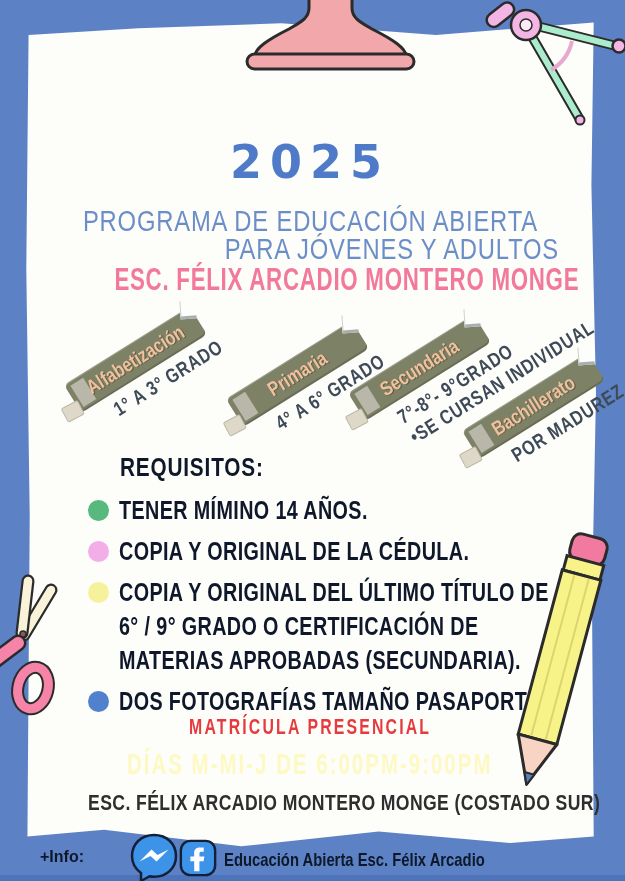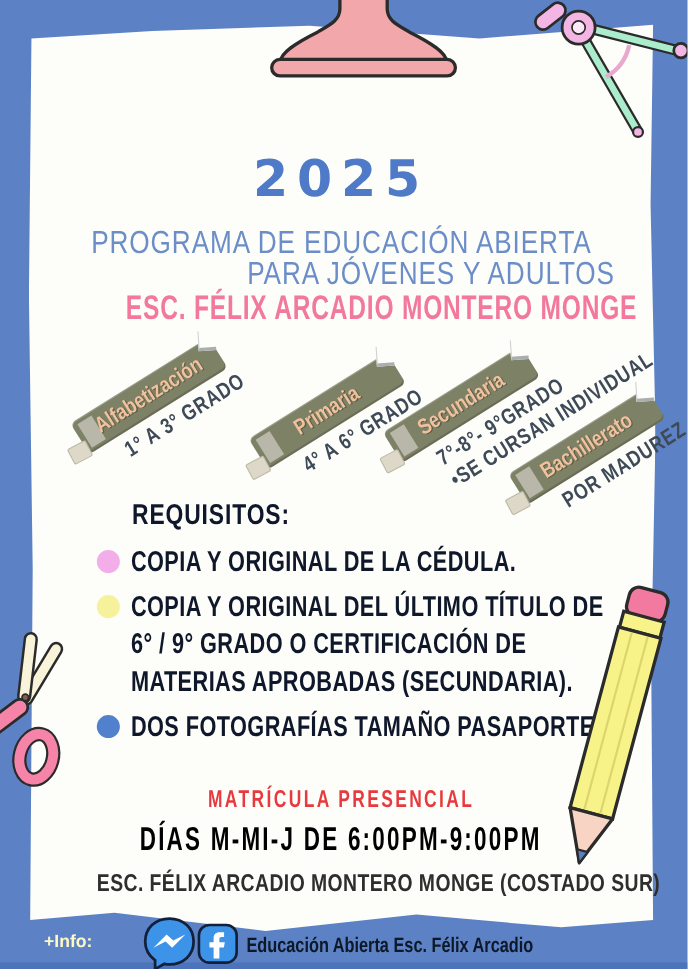--- a/index.html
+++ b/index.html
@@ -40,32 +40,32 @@
   .req{position:absolute;left:88px;top:452px;width:470px;z-index:2;color:#0f172a;}
   .req-header{font-size:26px;font-weight:600;margin-left:32px;margin-bottom:10px;
         transform:scaleX(0.8);transform-origin:left center;letter-spacing:1px;}
   .req-item{display:flex;align-items:flex-start;margin-bottom:7px;}
   .dot{width:21px;height:21px;border-radius:50%;margin:7px 10px 0 0;flex-shrink:0;}
   .req-text{font-size:26px;line-height:34px;font-weight:600;transform:scaleX(0.76);
         transform-origin:left top;letter-spacing:0.5px;white-space:nowrap;}
 
   .red1{top:716px;color:#e73a3e;font-weight:bold;font-size:22px;line-height:1;}
   .red1 .squish{transform:scaleX(0.72);letter-spacing:3px;}
-  .red2{top:749px;color:#000000;font-weight:bold;font-size:30px;line-height:1;}
+  .red2{top:749px;color:#fef9c3;font-weight:bold;font-size:30px;line-height:1;}
   .red2 .squish{transform:scaleX(0.68);letter-spacing:3px;}
   .loc{top:792px;color:#2e2e2e;font-size:22px;font-weight:600;line-height:1;}
   .loc .squish{transform:scaleX(0.8);letter-spacing:0.5px;}
 
   .deco{position:absolute;z-index:3;}
   #pin{left:243px;top:-2px;}
   #compass{left:483px;top:-6px;}
   #scissors{left:-6px;top:563px;}
   #pencil{left:526px;top:528px;transform:rotate(15deg);transform-origin:32px 135px;}
 
-  .footer-info{position:absolute;left:40px;top:848px;z-index:2;color:#fef9c3;font-weight:bold;font-size:16px;}
+  .footer-info{position:absolute;left:40px;top:848px;z-index:2;color:#0f172a;font-weight:bold;font-size:16px;}
   #messenger{left:128px;top:831px;z-index:3;}
   #facebook{left:178px;top:838px;z-index:3;}
   .footer-text{position:absolute;left:224px;top:849px;z-index:2;color:#0d1828;font-weight:bold;
         font-size:19px;transform:scaleX(0.78);transform-origin:left top;white-space:nowrap;}
 </style>
 </head>
 <body>
 
 <div id="poster">
   <div class="bottom-strip"></div>
@@ -111,20 +111,24 @@
       <span class="cap"></span>
         <span class="nozzle"></span>
         <span class="torn"></span>
       <span class="label">Bachillerato</span>
     </div>
     <div class="grade">POR MADUREZ</div>
   </div>
 
   <div class="req">
     <div class="req-header">REQUISITOS:</div>
+    <div class="req-item">
+      <span class="dot" style="background-color: rgb(87, 185, 126);"></span>
+      <div class="req-text">TENER MÍMINO 14 AÑOS.</div>
+    </div>
     <div class="req-item">
       <span class="dot" style="background-color: rgb(243, 174, 233);"></span>
       <div class="req-text">COPIA Y ORIGINAL DE LA CÉDULA.</div>
     </div>
     <div class="req-item">
       <span class="dot" style="background-color: rgb(246, 242, 156);"></span>
       <div class="req-text">
         <div>COPIA Y ORIGINAL DEL ÚLTIMO TÍTULO DE</div>
         <div>6° / 9°  GRADO O CERTIFICACIÓN DE</div>
         <div>MATERIAS APROBADAS (SECUNDARIA).</div>

